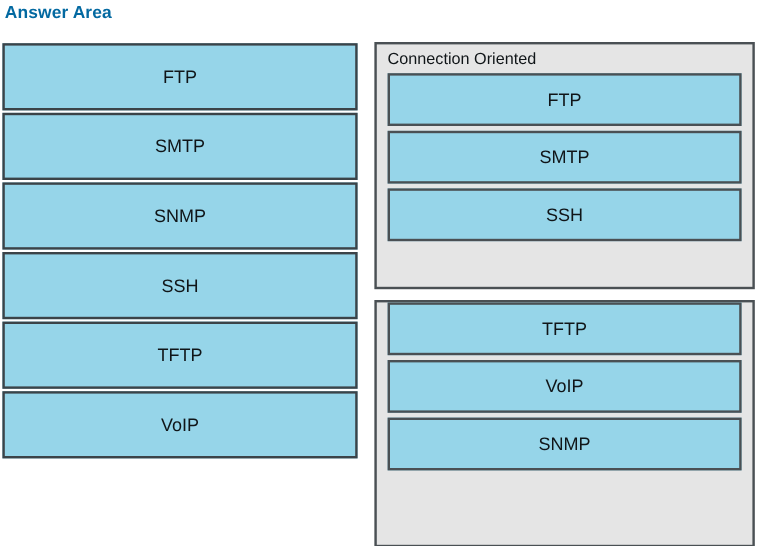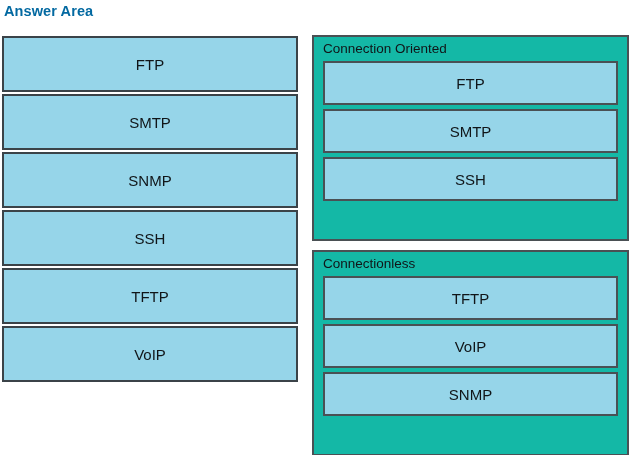--- a/index.html
+++ b/index.html
@@ -48,21 +48,21 @@
 
   
   #target-column {
     position: absolute;
     left: 312px;
     top: 35px;
     width: 317px;
   }
   .category-panel {
     box-sizing: border-box;
-    background: #14b8a6;
+    background: #e5e5e5;
     border: 2px solid #4a5054;
     padding: 0 9px 8px 9px;
   }
   #panel-connection-oriented {
     height: 206px;
     margin-bottom: 9px;
   }
   #panel-connectionless {
     height: 206px;
   }
@@ -123,21 +123,20 @@
     </div>
     <div class="drop-item">
       <span>SMTP</span>
     </div>
     <div class="drop-item">
       <span>SSH</span>
     </div>
   </div>
 
   <div class="category-panel" id="panel-connectionless">
-    <div class="panel-title">Connectionless</div>
     <div class="drop-item">
       <span>TFTP</span>
     </div>
     <div class="drop-item">
       <span>VoIP</span>
     </div>
     <div class="drop-item">
       <span>SNMP</span>
     </div>
   </div>

